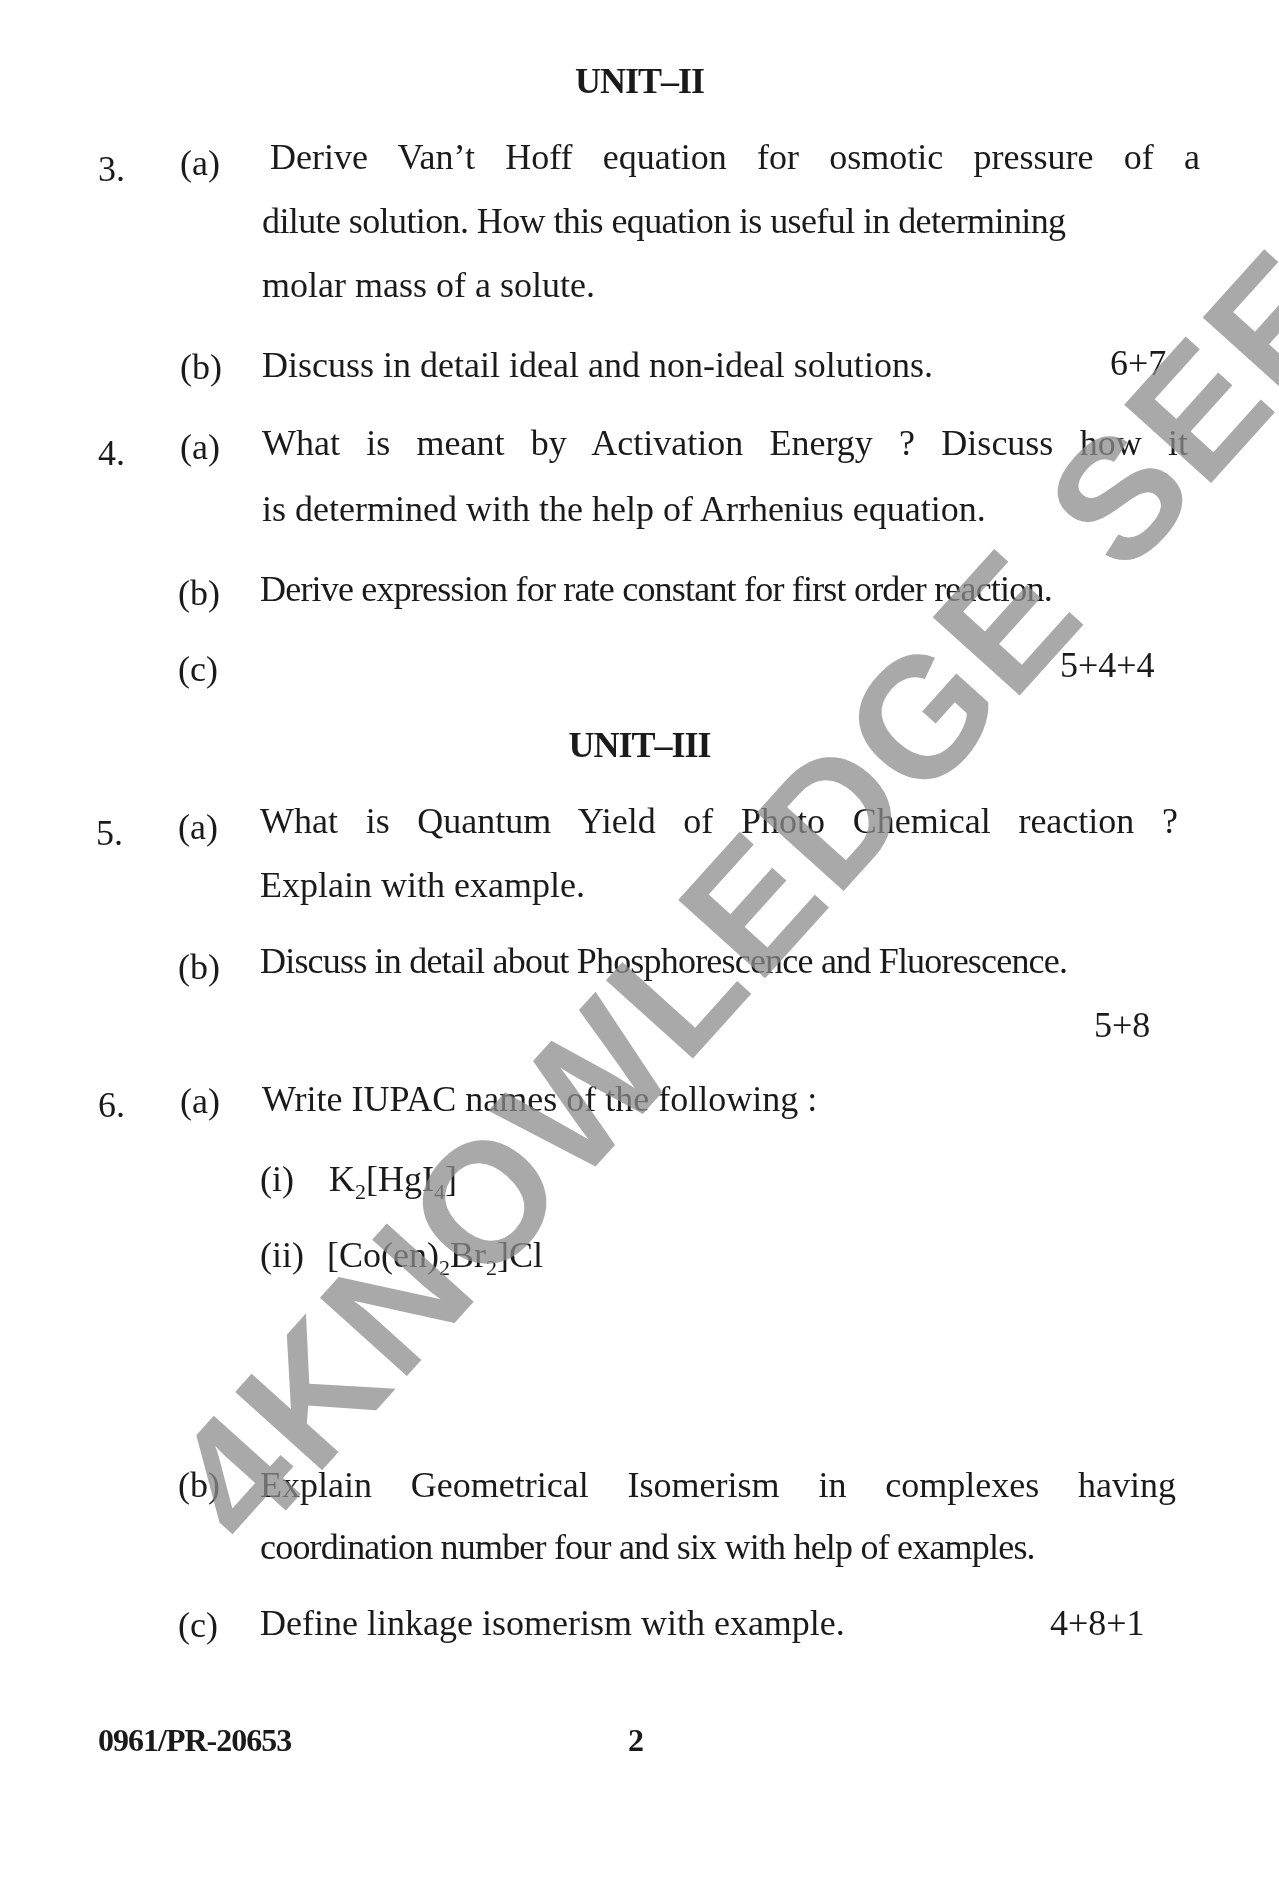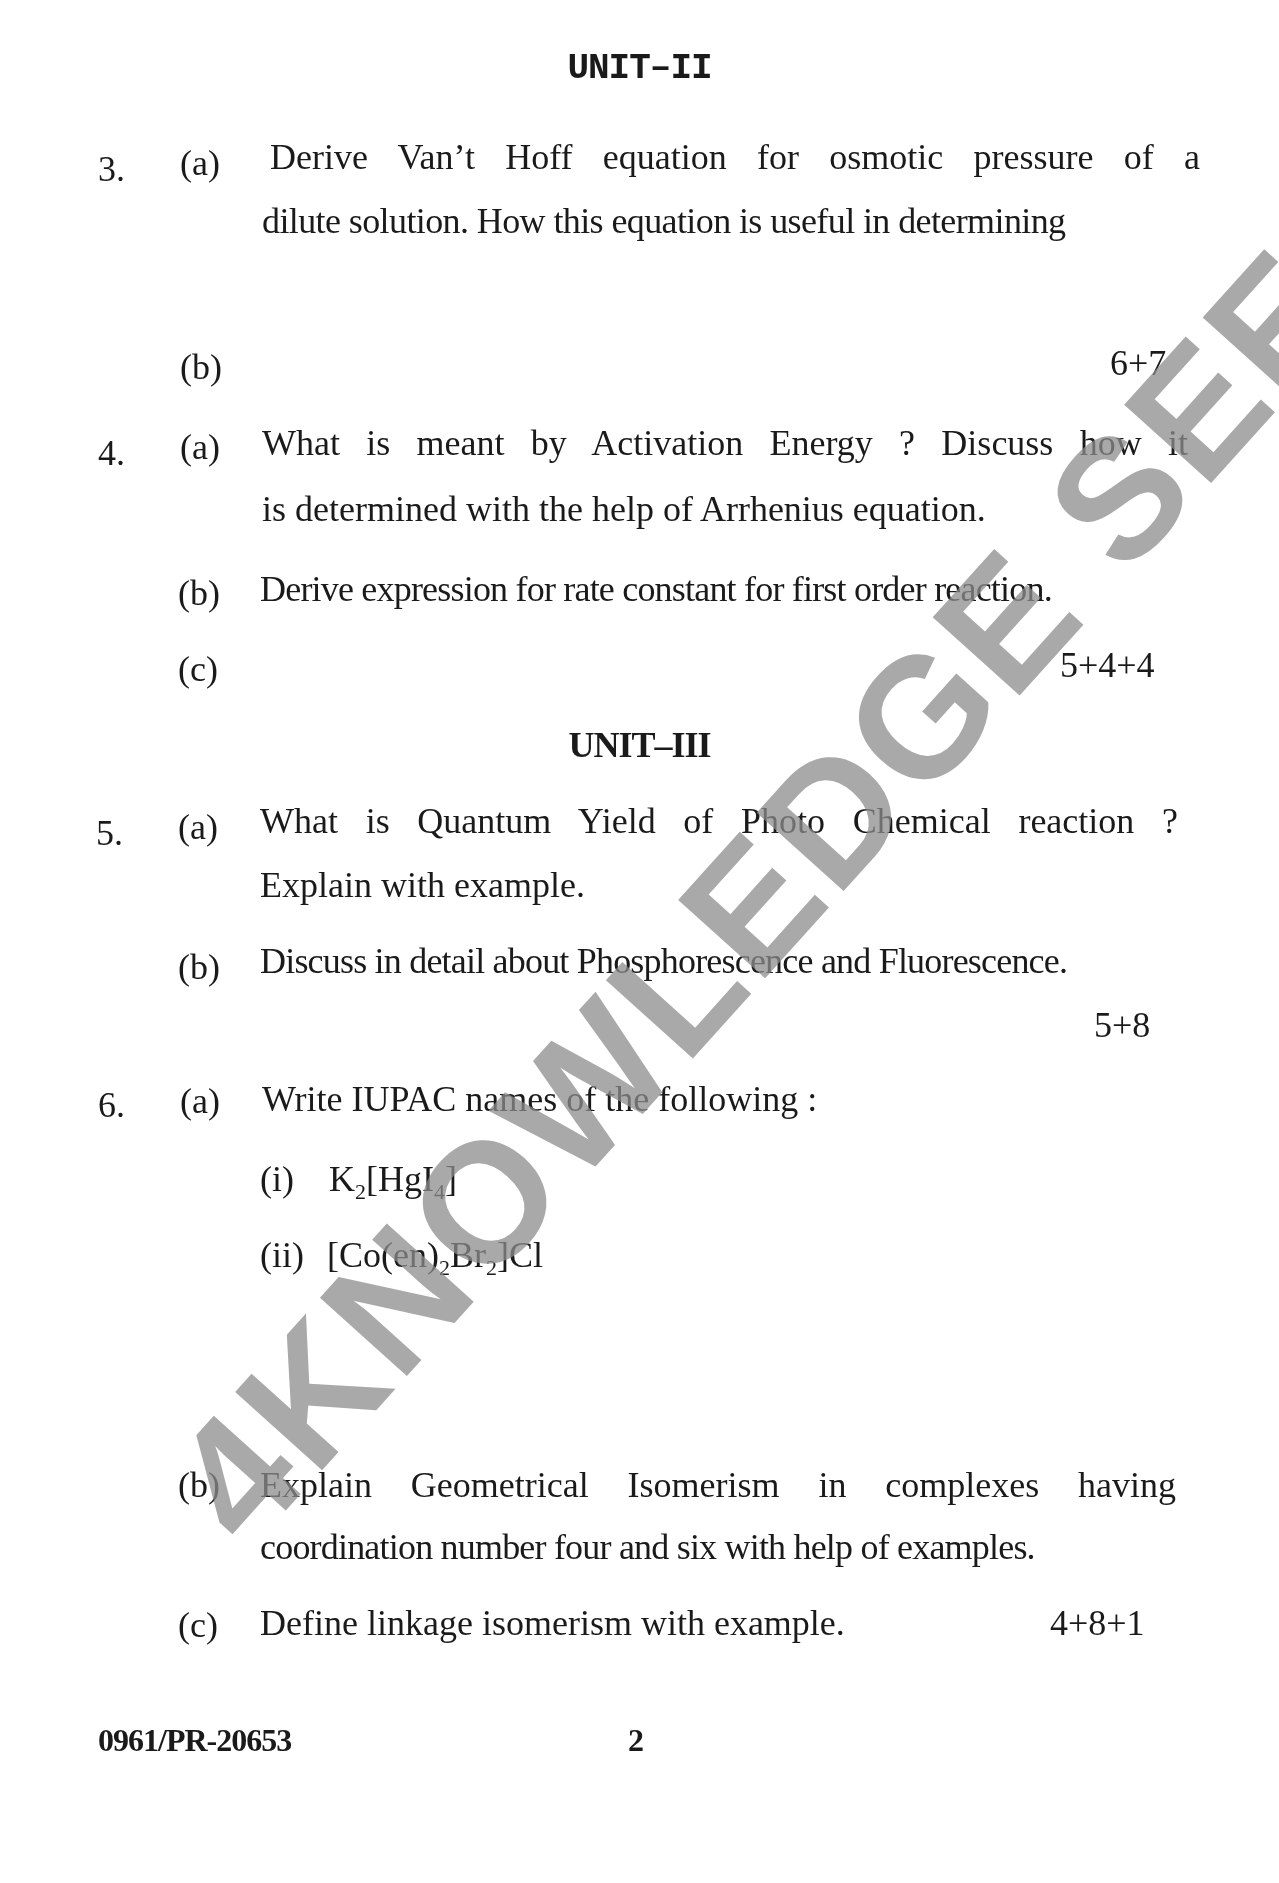--- a/index.html
+++ b/index.html
@@ -17,27 +17,29 @@
   .watermark { position:absolute; left:-60px; top:820px; width:1600px; text-align:center;
     font-family:"Liberation Sans","DejaVu Sans",sans-serif; font-weight:bold; font-size:170px;
     color:rgba(140,140,140,0.75); transform:rotate(-48deg); transform-origin:center; white-space:nowrap;
     letter-spacing:4px; pointer-events:none; }
 </style>
 </head>
 <body>
 
 <div class="page">
 
-  <div class="unit" style="top:48px;font-family:Liberation Mono, monospace;">UNIT–II</div>
+  <div class="unit" style="top:60px;">UNIT–II</div>
 
   <div class="qnum" style="left:98px; top:148px;">3.</div>
   <div class="part" style="left:180px; top:142px;">(a)</div>
   <div class="line" style="left:270px; top:136px; width:930px; text-align:justify; text-align-last:justify;">Derive Van’t Hoff equation for osmotic pressure of a</div>
   <div class="line" style="left:262px; top:200px; letter-spacing:-0.6px;">dilute solution. How this equation is useful in determining</div>
+  <div class="line" style="left:262px; top:264px;">molar mass of a solute.</div>
   <div class="part" style="left:180px; top:346px;">(b)</div>
+  <div class="line" style="left:262px; top:344px;">Discuss in detail ideal and non-ideal solutions.</div>
   <div class="marks" style="left:1110px; top:342px;">6+7</div>
 
   <div class="qnum" style="left:98px; top:432px;">4.</div>
   <div class="part" style="left:180px; top:426px;">(a)</div>
   <div class="line" style="left:262px; top:422px; width:926px; text-align:justify; text-align-last:justify;">What is meant by Activation Energy ? Discuss how it</div>
   <div class="line" style="left:262px; top:488px;">is determined with the help of Arrhenius equation.</div>
   <div class="part" style="left:178px; top:572px;">(b)</div>
   <div class="line" style="left:260px; top:568px; letter-spacing:-0.8px;">Derive expression for rate constant for first order reaction.</div>
   <div class="part" style="left:178px; top:648px;">(c)</div>
   <div class="marks" style="left:1060px; top:644px;">5+4+4</div>

